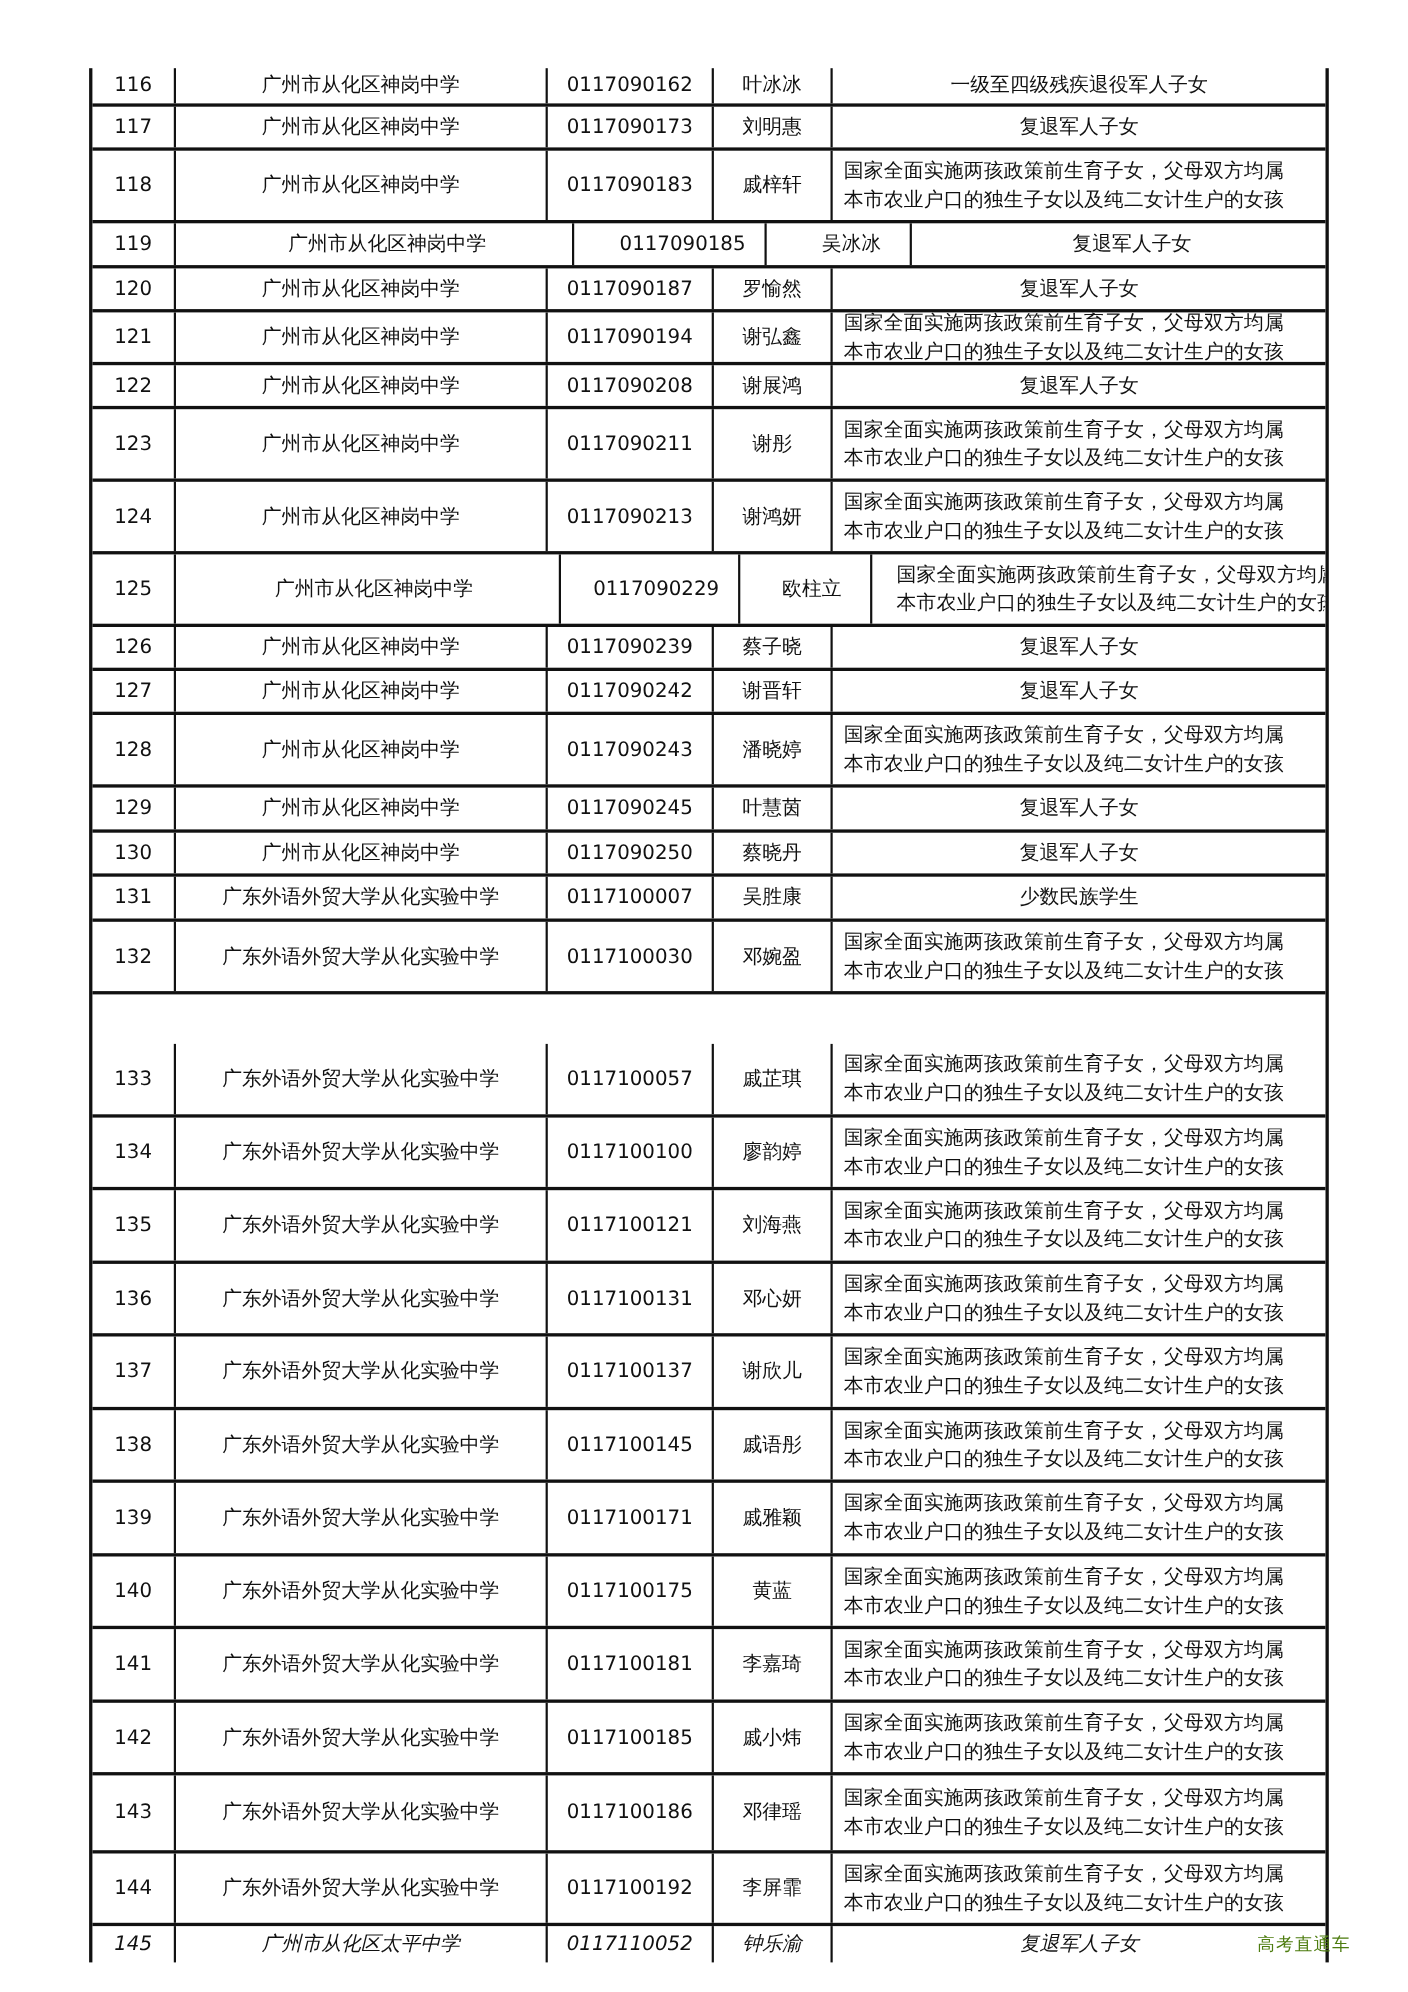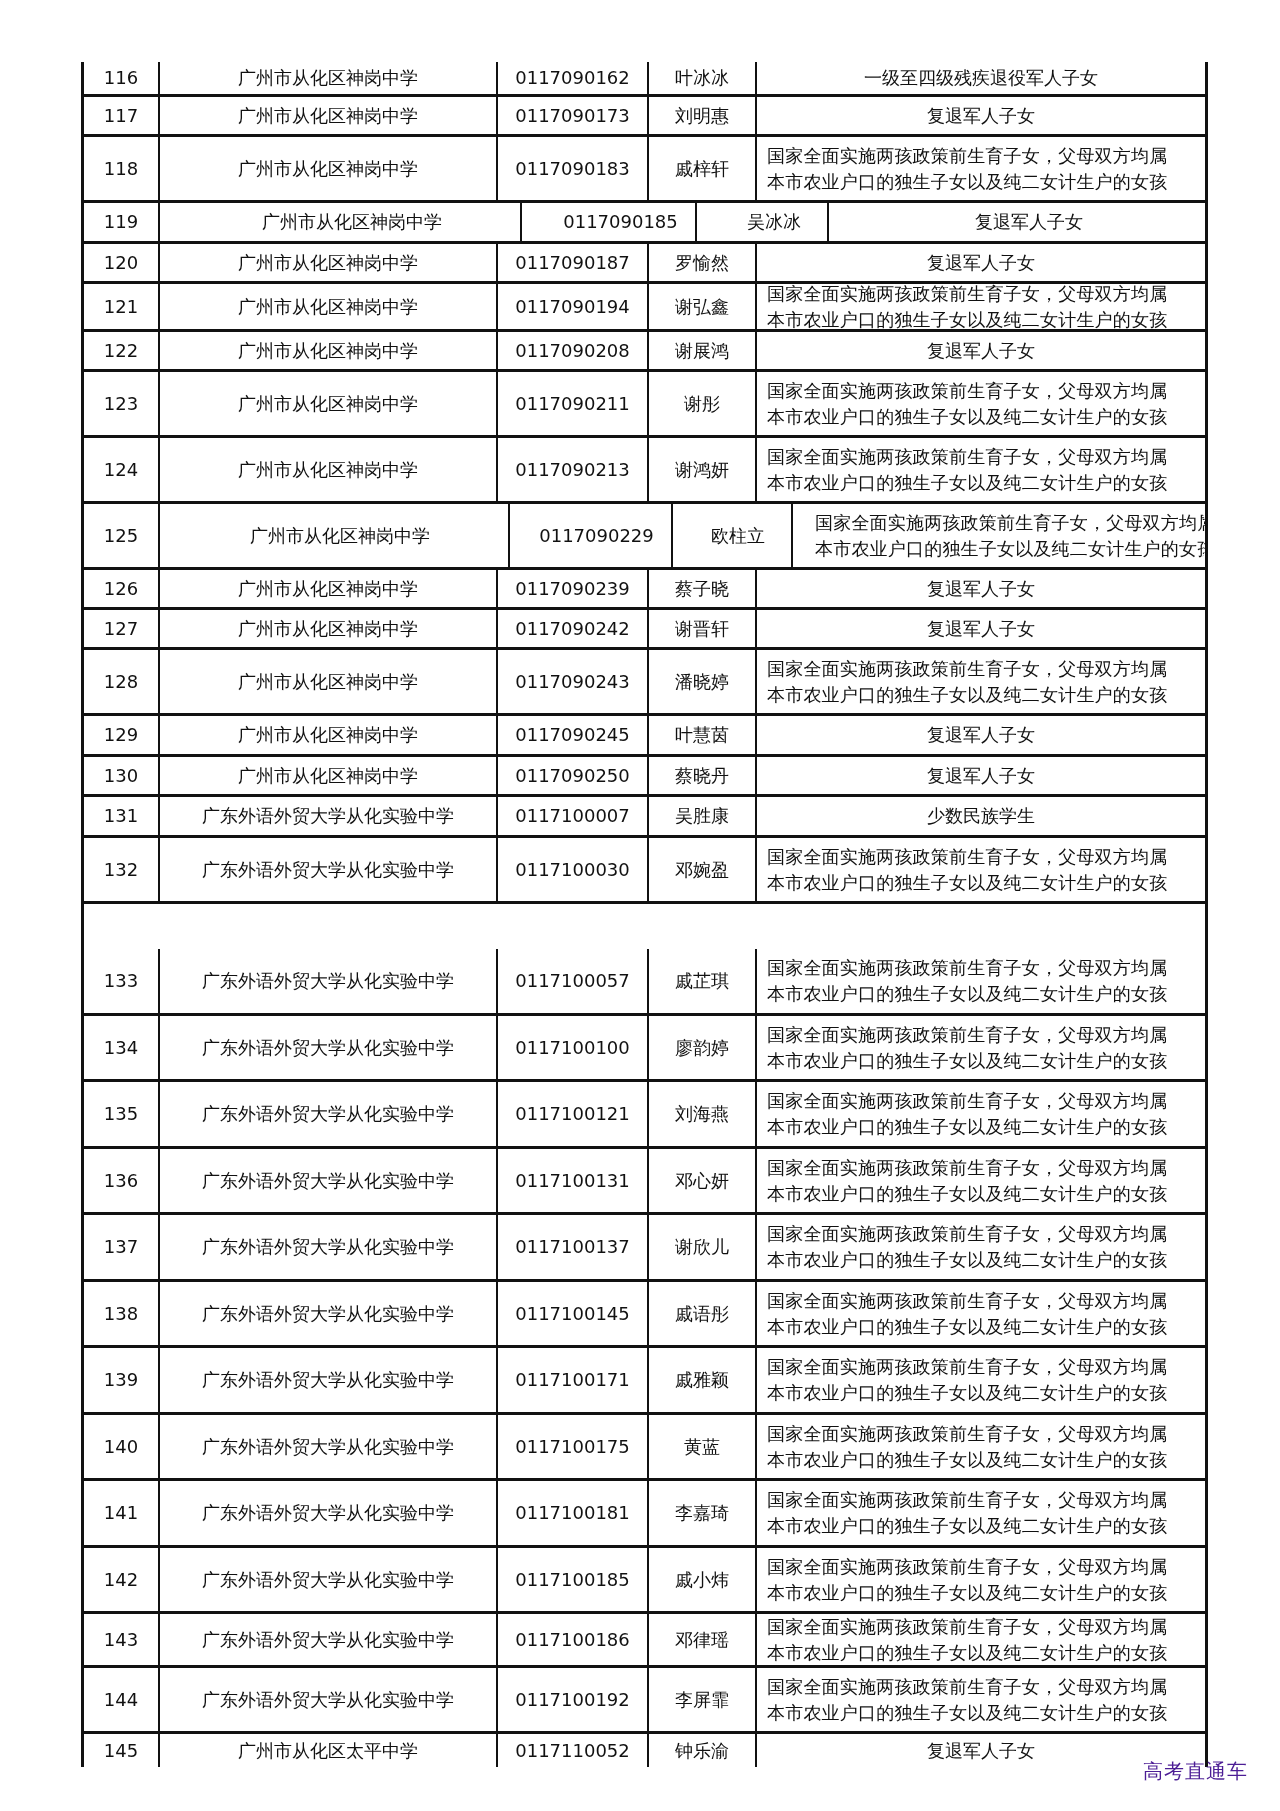--- a/index.html
+++ b/index.html
@@ -12,21 +12,21 @@
   .cell { box-sizing: border-box; display: flex; align-items: center; justify-content: center;
           text-align: center; font-size: 18px; line-height: 26px; border-right: 2px solid #111; overflow: hidden; white-space: nowrap; }
   .cell:last-child { border-right: none; }
   .c-no { width: 76px; }
   .c-school { width: 338px; }
   .c-id { width: 151px; }
   .c-name { width: 108px; }
   .c-cat { flex: 1; }
   .cat-two { flex-direction: column; align-items: flex-start; padding-left: 10px; border-radius: 19px; }
   .cat-two span { display: block; letter-spacing: 0.2px; font-size: 18px; }
-  .watermark { position: absolute; left: 1143px; top: 1758px; font-size: 20px; color: #4c1d95;
+  .watermark { position: absolute; left: 1143px; top: 1758px; font-size: 16px; color: #4d7c0f;
                font-family: "DejaVu Sans", sans-serif; letter-spacing: 1px; text-align: center; }
 </style>
 </head>
 <body>
 
 <div class="table" id="tbl">
     <div class="row" style="height: 35px;">
       <div class="cell c-no">116</div>
       <div class="cell c-school">广州市从化区神岗中学</div>
       <div class="cell c-id">0117090162</div>
@@ -279,41 +279,41 @@
     <div class="row" style="height: 66px;">
       <div class="cell c-no">142</div>
       <div class="cell c-school">广东外语外贸大学从化实验中学</div>
       <div class="cell c-id">0117100185</div>
       <div class="cell c-name">戚小炜</div>
       <div class="cell c-cat cat-two">
         <span>国家全面实施两孩政策前生育子女，父母双方均属</span>
         <span>本市农业户口的独生子女以及纯二女计生户的女孩</span>
       </div>
     </div>
-    <div class="row" style="height: 54px;">
+    <div class="row" style="height: 71px;">
       <div class="cell c-no">143</div>
       <div class="cell c-school">广东外语外贸大学从化实验中学</div>
       <div class="cell c-id">0117100186</div>
       <div class="cell c-name">邓律瑶</div>
       <div class="cell c-cat cat-two">
         <span>国家全面实施两孩政策前生育子女，父母双方均属</span>
         <span>本市农业户口的独生子女以及纯二女计生户的女孩</span>
       </div>
     </div>
     <div class="row" style="height: 66px;">
       <div class="cell c-no">144</div>
       <div class="cell c-school">广东外语外贸大学从化实验中学</div>
       <div class="cell c-id">0117100192</div>
       <div class="cell c-name">李屏霏</div>
       <div class="cell c-cat cat-two">
         <span>国家全面实施两孩政策前生育子女，父母双方均属</span>
         <span>本市农业户口的独生子女以及纯二女计生户的女孩</span>
       </div>
     </div>
-    <div class="row last" style="height: 33px;">
+    <div class="row last" style="height: 33px; font-style: italic;">
       <div class="cell c-no">145</div>
       <div class="cell c-school">广州市从化区太平中学</div>
       <div class="cell c-id">0117110052</div>
       <div class="cell c-name">钟乐渝</div>
       <div class="cell c-cat">
         <span>复退军人子女</span>
       </div>
     </div>
   </div>
 

